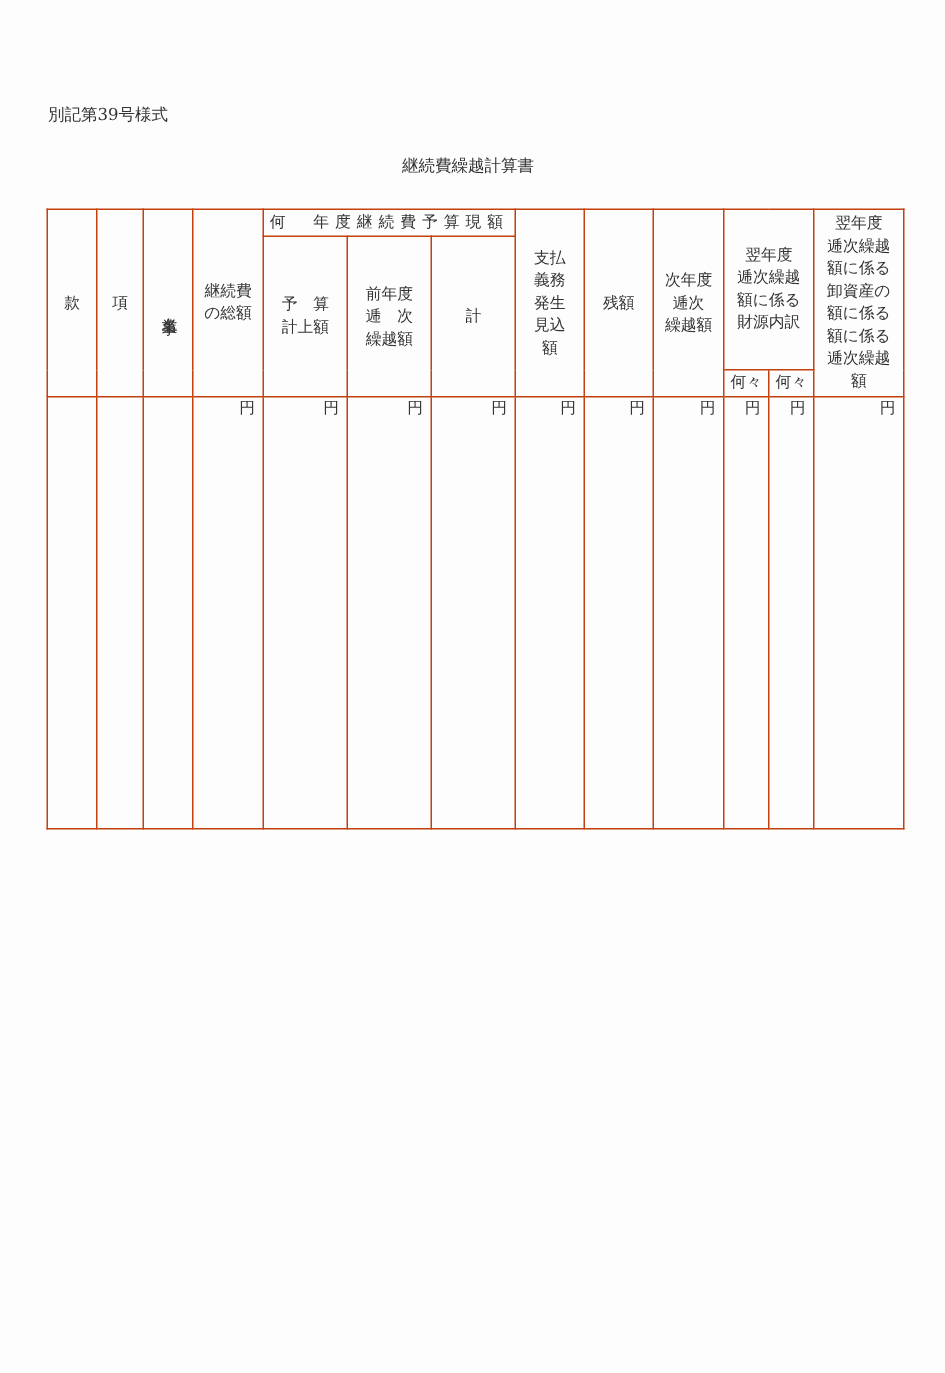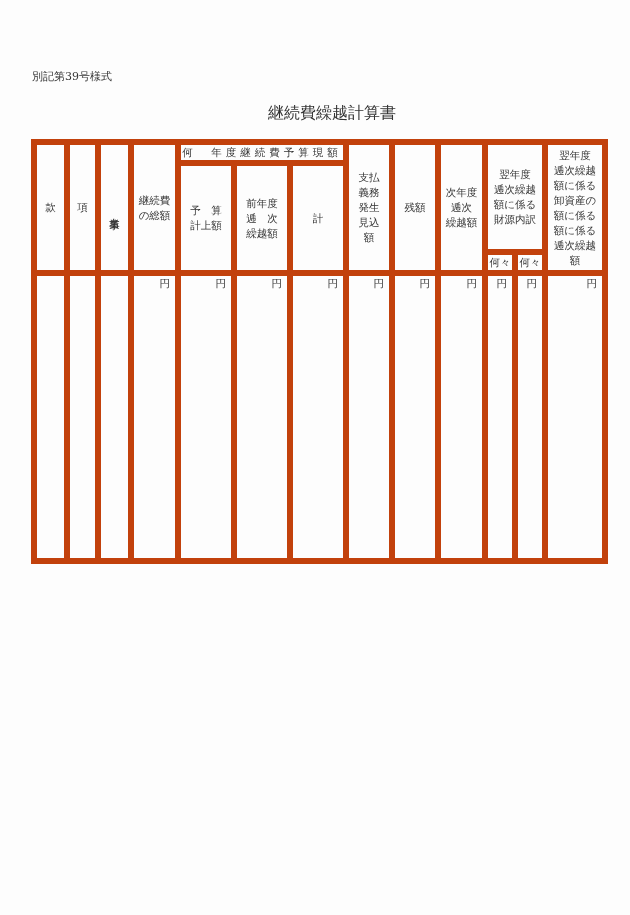--- a/index.html
+++ b/index.html
@@ -1,27 +1,27 @@
 <!DOCTYPE html>
 <html><head>
 <meta charset="utf-8">
 <style>
   html, body { margin:0; padding:0; }
   body {
     width:630px; height:915px; background:#fdfdfd; position:relative; overflow:hidden;
     font-family: "DejaVu Serif", "Liberation Serif", serif; color:#333;
   }
   .form-no { position:absolute; left:32px; top:69px; font-size:11px; letter-spacing:0px; }
-  .doc-title { position:absolute; left:268px; top:103px; font-size:16px; }
+  .doc-title { position:absolute; left:268px; top:103px; font-size:11px; }
   table.main {
     position:absolute; left:31px; top:139px; border-collapse:collapse;
     table-layout:fixed; width:571px;
   }
   table.main td {
-    border:6px solid #c2410c; padding:0; font-size:10.5px; line-height:15px;
+    border:1px solid #c2410c; padding:0; font-size:10.5px; line-height:15px;
     text-align:center; vertical-align:middle;
   }
   td.gray { border-color:#888; }
   .unit { text-align:right !important; vertical-align:top !important; padding-right:5px !important; line-height:13px; }
   .spaced { letter-spacing:4px; }
   .vert { writing-mode: vertical-rl; display:inline-block; letter-spacing:-1px; }
 </style>
 </head>
 <body>
 

